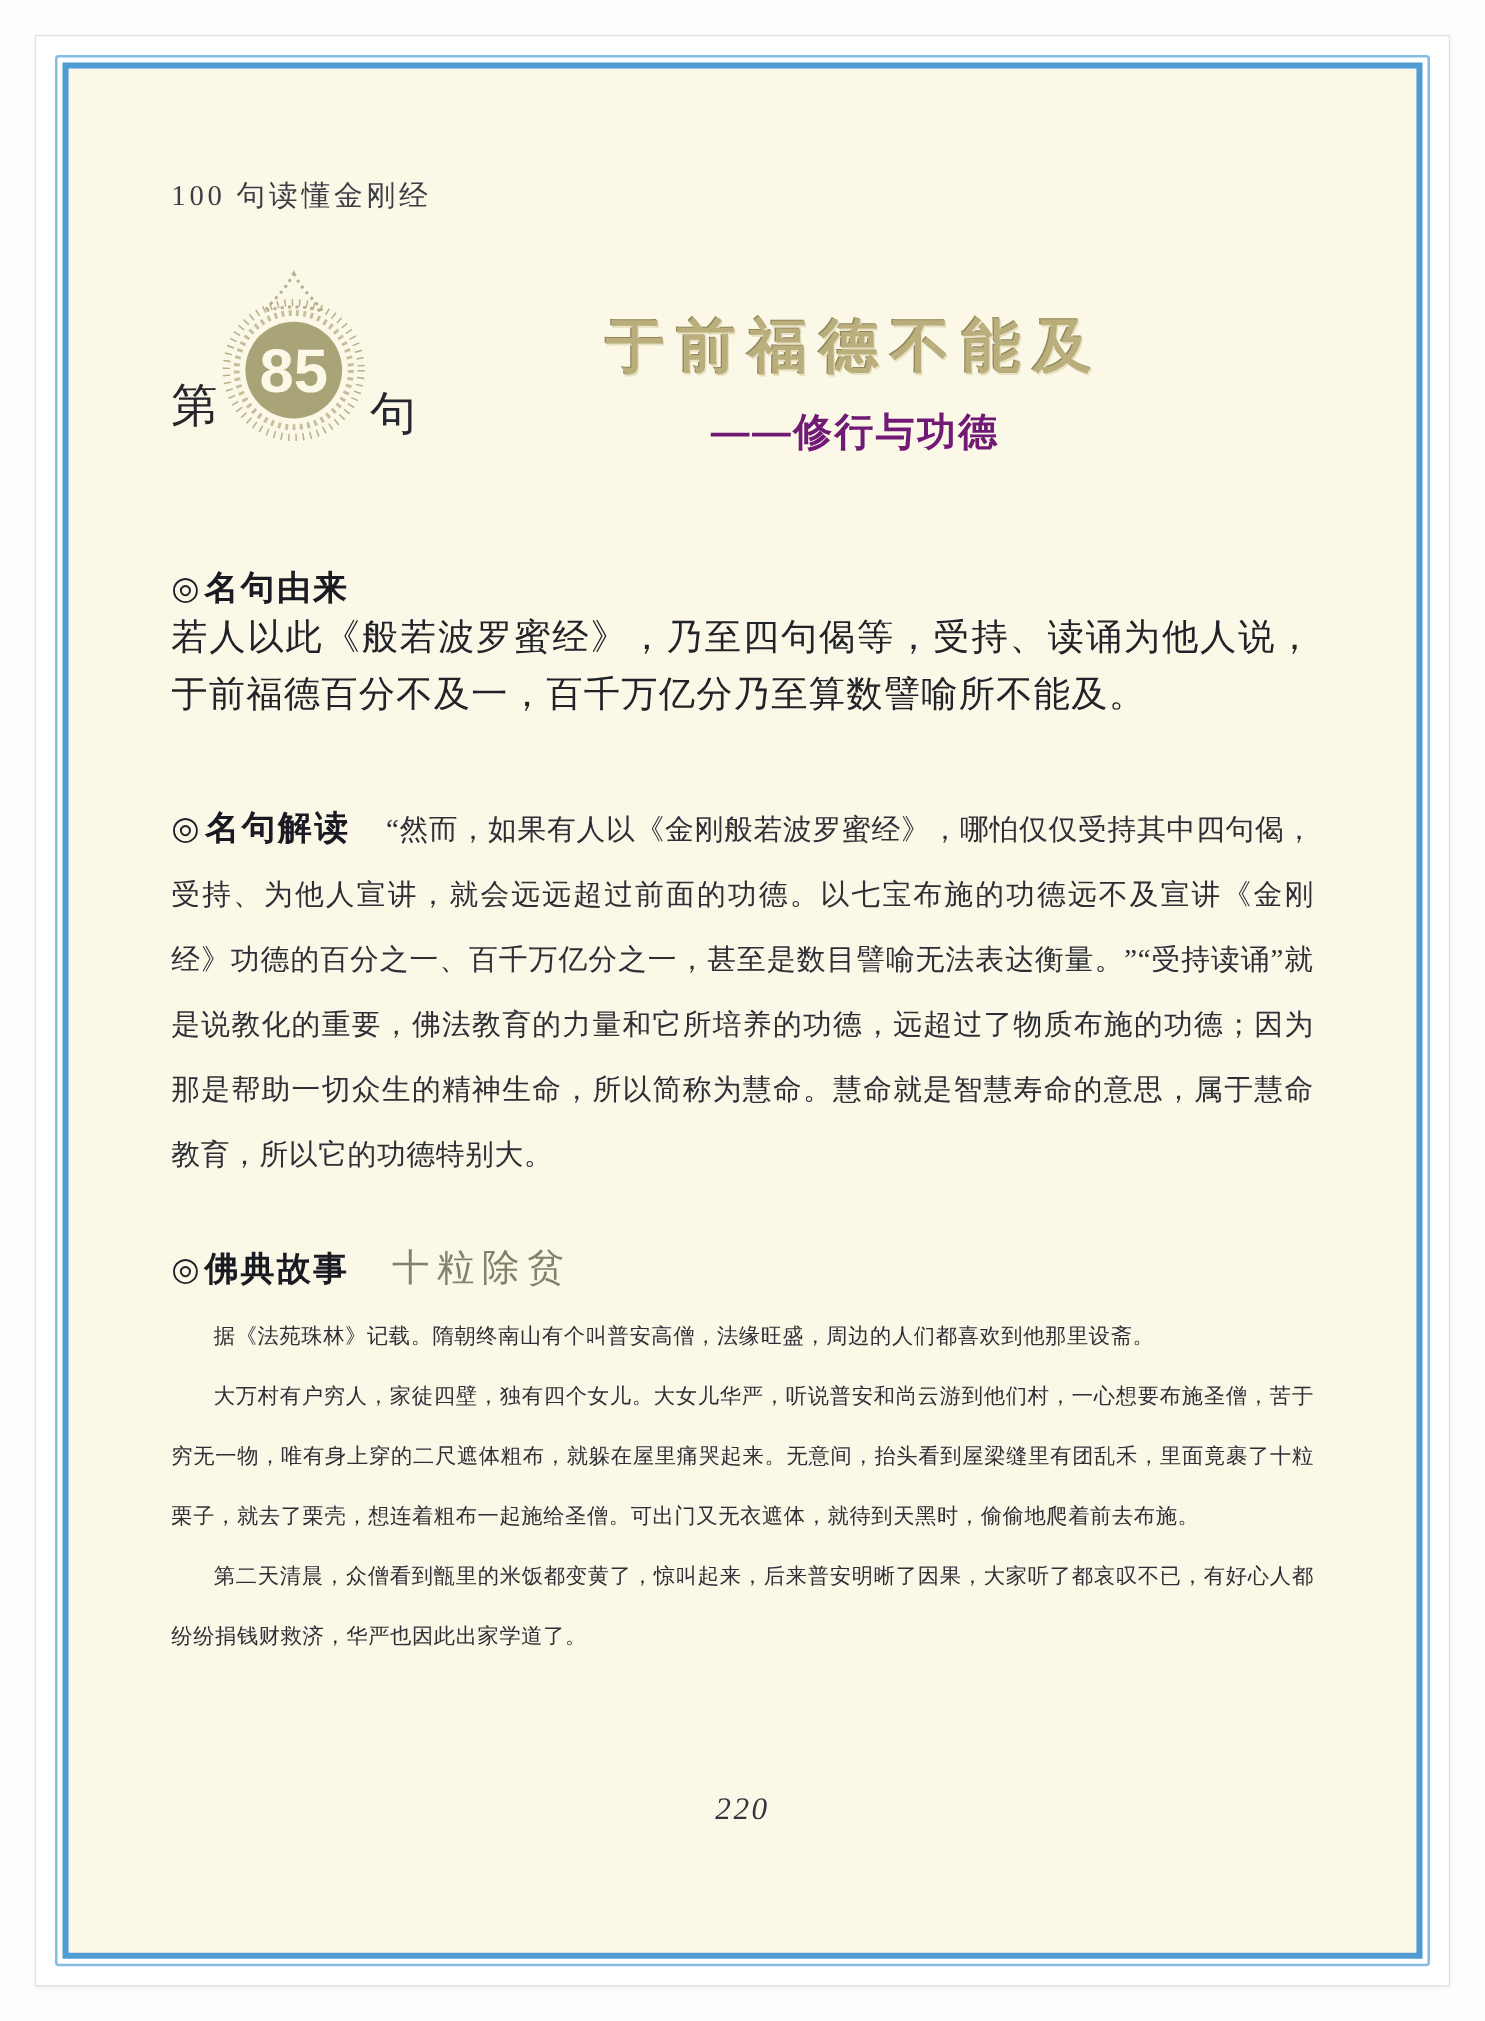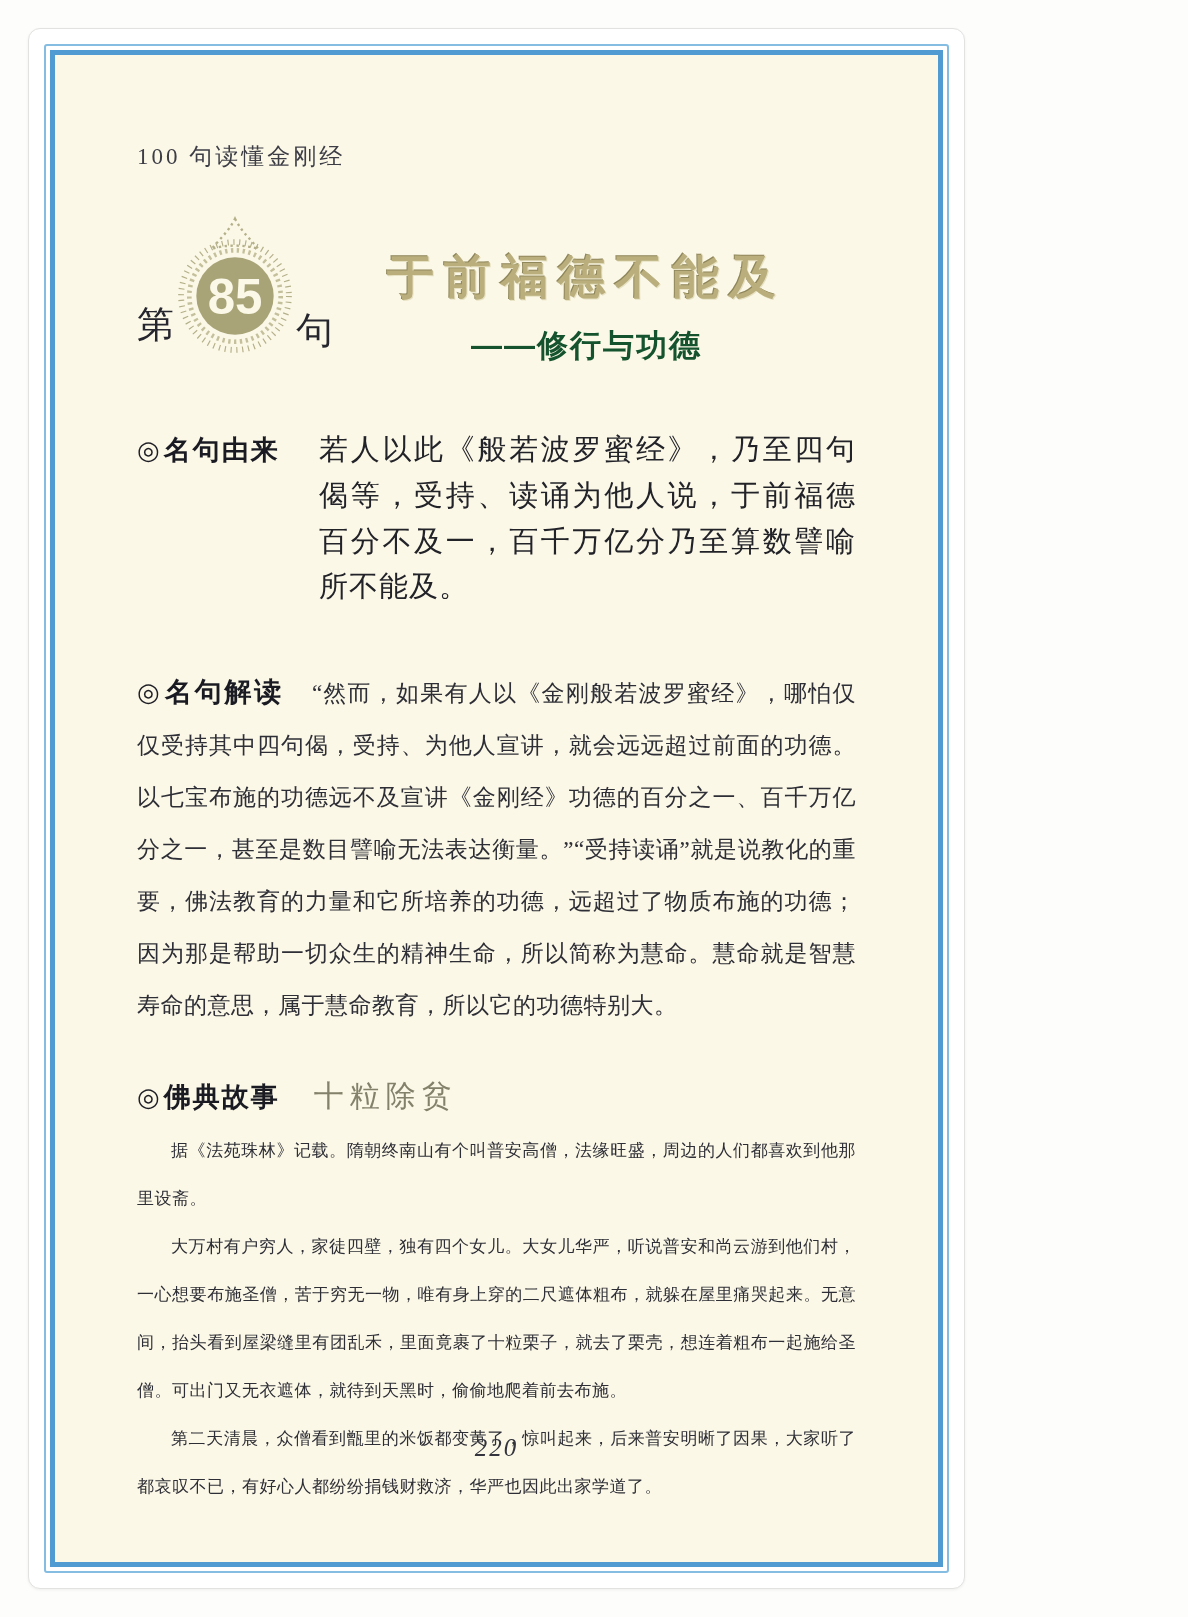--- a/index.html
+++ b/index.html
@@ -5,24 +5,24 @@
   * { margin: 0; padding: 0; box-sizing: border-box; }
   html, body { width: 1188px; height: 1617px; }
   body {
     background: #fdfdfb;
     font-family: "Liberation Serif", serif;
     position: relative;
   }
   .card {
     position: absolute;
     left: 28px; top: 28px;
-    width: 937px; height: 1561px;
+    width: 1132px; height: 1561px;
     background: #ffffff;
     border: 1px solid #e2e2e0;
-    border-radius: 12px;
+    border-radius: 0;
     box-shadow: 0 1px 3px rgba(0,0,0,0.06);
   }
   .frame-thin {
     position: absolute;
     left: 15px; top: 15px; right: 15px; bottom: 15px;
     border: 2px solid #85bce2;
     border-radius: 3px;
   }
   .frame-thick {
     position: absolute;
@@ -73,37 +73,38 @@
     font-weight: 700;
     letter-spacing: 10px;
     color: #b9ae7c;
     text-shadow: 1px 1px 0 #e8e2c4, -1px -1px 0 #8f865a;
     font-family: "Liberation Sans", sans-serif;
   }
   .sub-title {
     margin-top: 16px;
     font-size: 31px;
     font-weight: 700;
-    color: #14532d;
+    color: #701a75;
     letter-spacing: 2px;
     font-family: "Liberation Sans", sans-serif;
   }
   
   .bullet { font-size: 26px; margin-right: 4px; color: #1e1e26; }
   .sec-label {
     font-size: 27px;
     font-weight: 700;
     color: #1a1a22;
     font-family: "Liberation Sans", sans-serif;
     letter-spacing: 2px;
   }
   
   .origin {
-    margin-top: 60px;
+    margin-top: 80px;
     display: flex;
+    flex-direction: column;
   }
   .origin-label-col {
     width: 182px;
     flex-shrink: 0;
     padding-top: 5px;
   }
   .origin-text {
     flex: 1;
     font-size: 29px;
     font-weight: 400;

